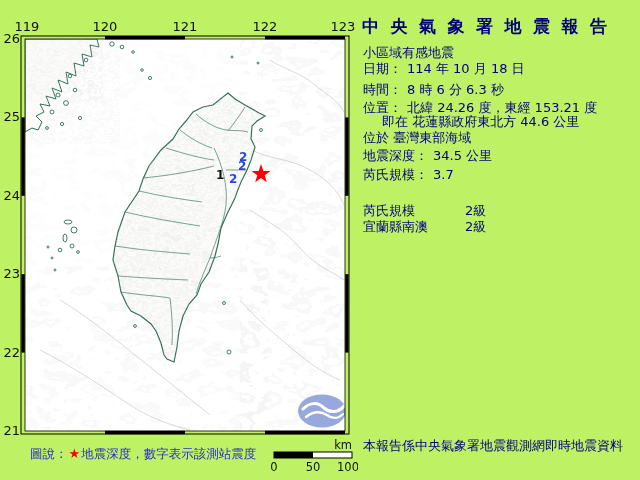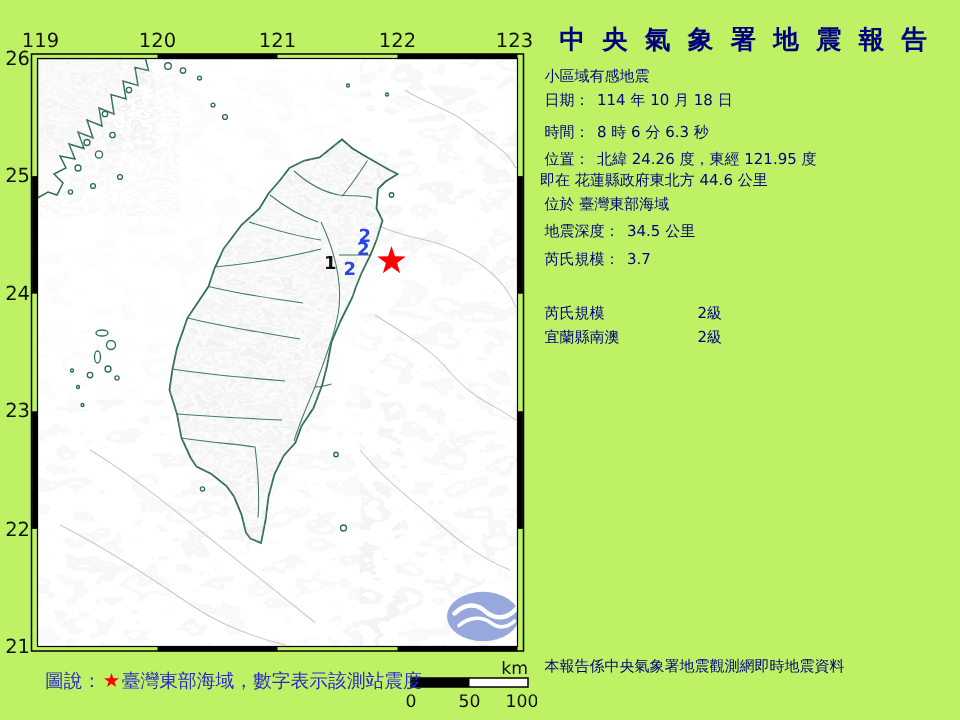--- a/index.html
+++ b/index.html
@@ -1,27 +1,27 @@
 <!DOCTYPE html>
 <html><head>
 <meta charset="utf-8">
 <style>
   html,body{margin:0;padding:0;background:#fff;}
   #screen{position:relative;width:640px;height:480px;background:#bef264;overflow:hidden;
           font-family:"DejaVu Sans","Liberation Sans",sans-serif;}
   
   #mapsvg{position:absolute;left:0;top:0;}
   
-  .rpt{position:absolute;color:#00007E;font-size:10px;white-space:nowrap;}
-  #rpt-title{left:362px;top:15px;font-size:17px;font-weight:bold;letter-spacing:11.5px;margin-left:11px;}
+  .rpt{position:absolute;color:#00007E;font-size:13px;white-space:nowrap;}
+  #rpt-title{left:362px;top:15px;font-size:17px;font-weight:bold;letter-spacing:11.5px;}
   #rpt-type{left:363px;top:44px;}
   #rpt-date{left:363px;top:60px;text-align:center;}
   #rpt-time{left:363px;top:81px;}
   #rpt-pos{left:363px;top:99px;}
-  #rpt-pos2{left:360px;top:113px;}
+  #rpt-pos2{left:382px;top:113px;}
   #rpt-pos3{left:363px;top:129px;}
   #rpt-depth{left:363px;top:147px;}
   #rpt-mag{left:363px;top:166px;}
   #rpt-ih{left:363px;top:184px;}
   #rpt-row1{left:363px;top:202px;}
   #rpt-row2{left:363px;top:218px;}
   #rpt-f1{left:363px;top:437px;}
   #rpt-f2{left:363px;top:451px;}
   .rpt .val{margin-left:5px;}
   .rpt .lvl{position:absolute;left:102px;}
@@ -189,34 +189,34 @@
       <text x="348" y="471" text-anchor="middle">100</text>
     </g>
   </svg>
 
   <span class="stn blue" style="left:239px;top:151px;">2</span>
   <span class="stn blue" style="left:238px;top:160px;">2</span>
   <span class="stn black" style="left:216px;top:169px;">1</span>
   <span class="stn blue" style="left:229px;top:173px;">2</span>
 
   <div id="legend">
-    <span>圖說：</span><span class="star">★</span><span>臺灣東部海域，數字表示該測站震度</span>
+    <span>圖說：</span><span class="star">★</span><span>地震深度，數字表示該測站震度</span>
   </div>
 
   <div id="rpt-title" class="rpt">中央氣象署地震報告</div>
   <div id="rpt-type" class="rpt">小區域有感地震</div>
 
   <div id="rpt-date" class="rpt">
     <span>日期：</span><span class="val">114 年 10 月 18 日</span>
   </div>
   <div id="rpt-time" class="rpt">
     <span>時間：</span><span class="val">8 時 6 分 6.3 秒</span>
   </div>
   <div id="rpt-pos" class="rpt">
-    <span>位置：</span><span class="val">北緯 24.26 度，東經 121.95 度</span>
+    <span>位置：</span><span class="val">北緯 24.26 度，東經 153.21 度</span>
   </div>
   <div id="rpt-pos2" class="rpt">即在 花蓮縣政府東北方 44.6 公里</div>
   <div id="rpt-pos3" class="rpt">位於 臺灣東部海域</div>
   <div id="rpt-depth" class="rpt">
     <span>地震深度：</span><span class="val">34.5 公里</span>
   </div>
   <div id="rpt-mag" class="rpt">
     <span>芮氏規模：</span><span class="val">3.7</span>
   </div>
 

